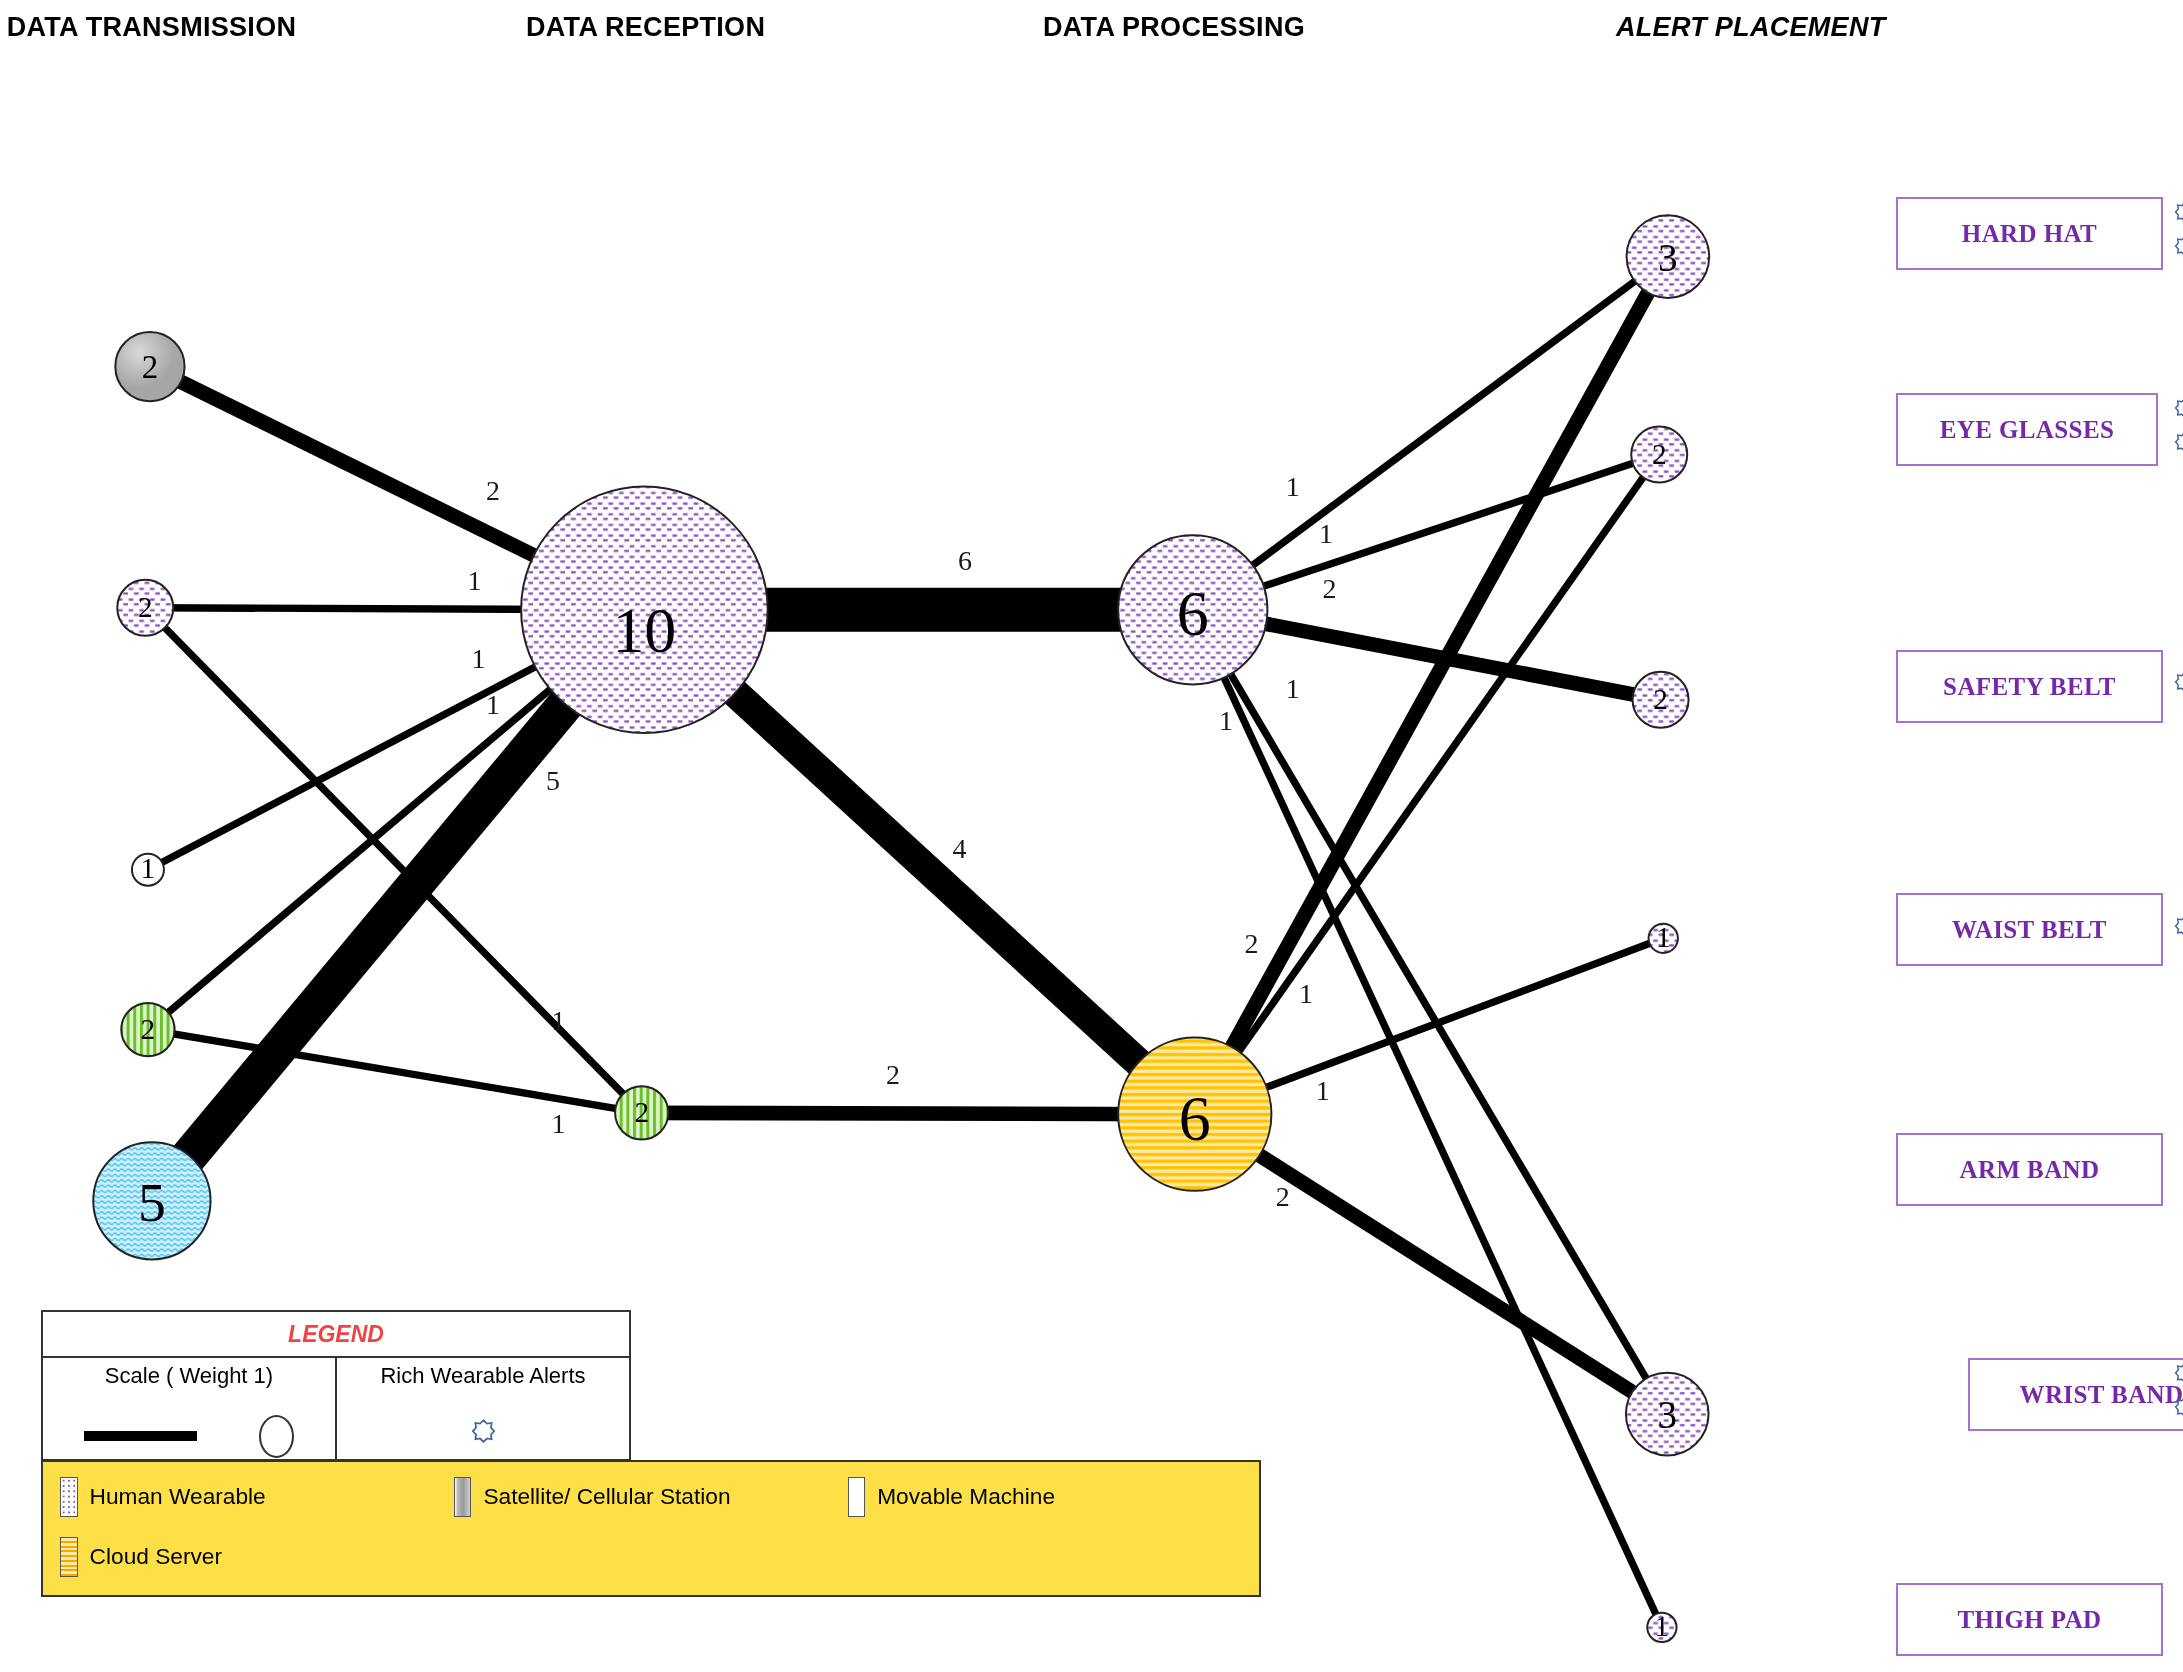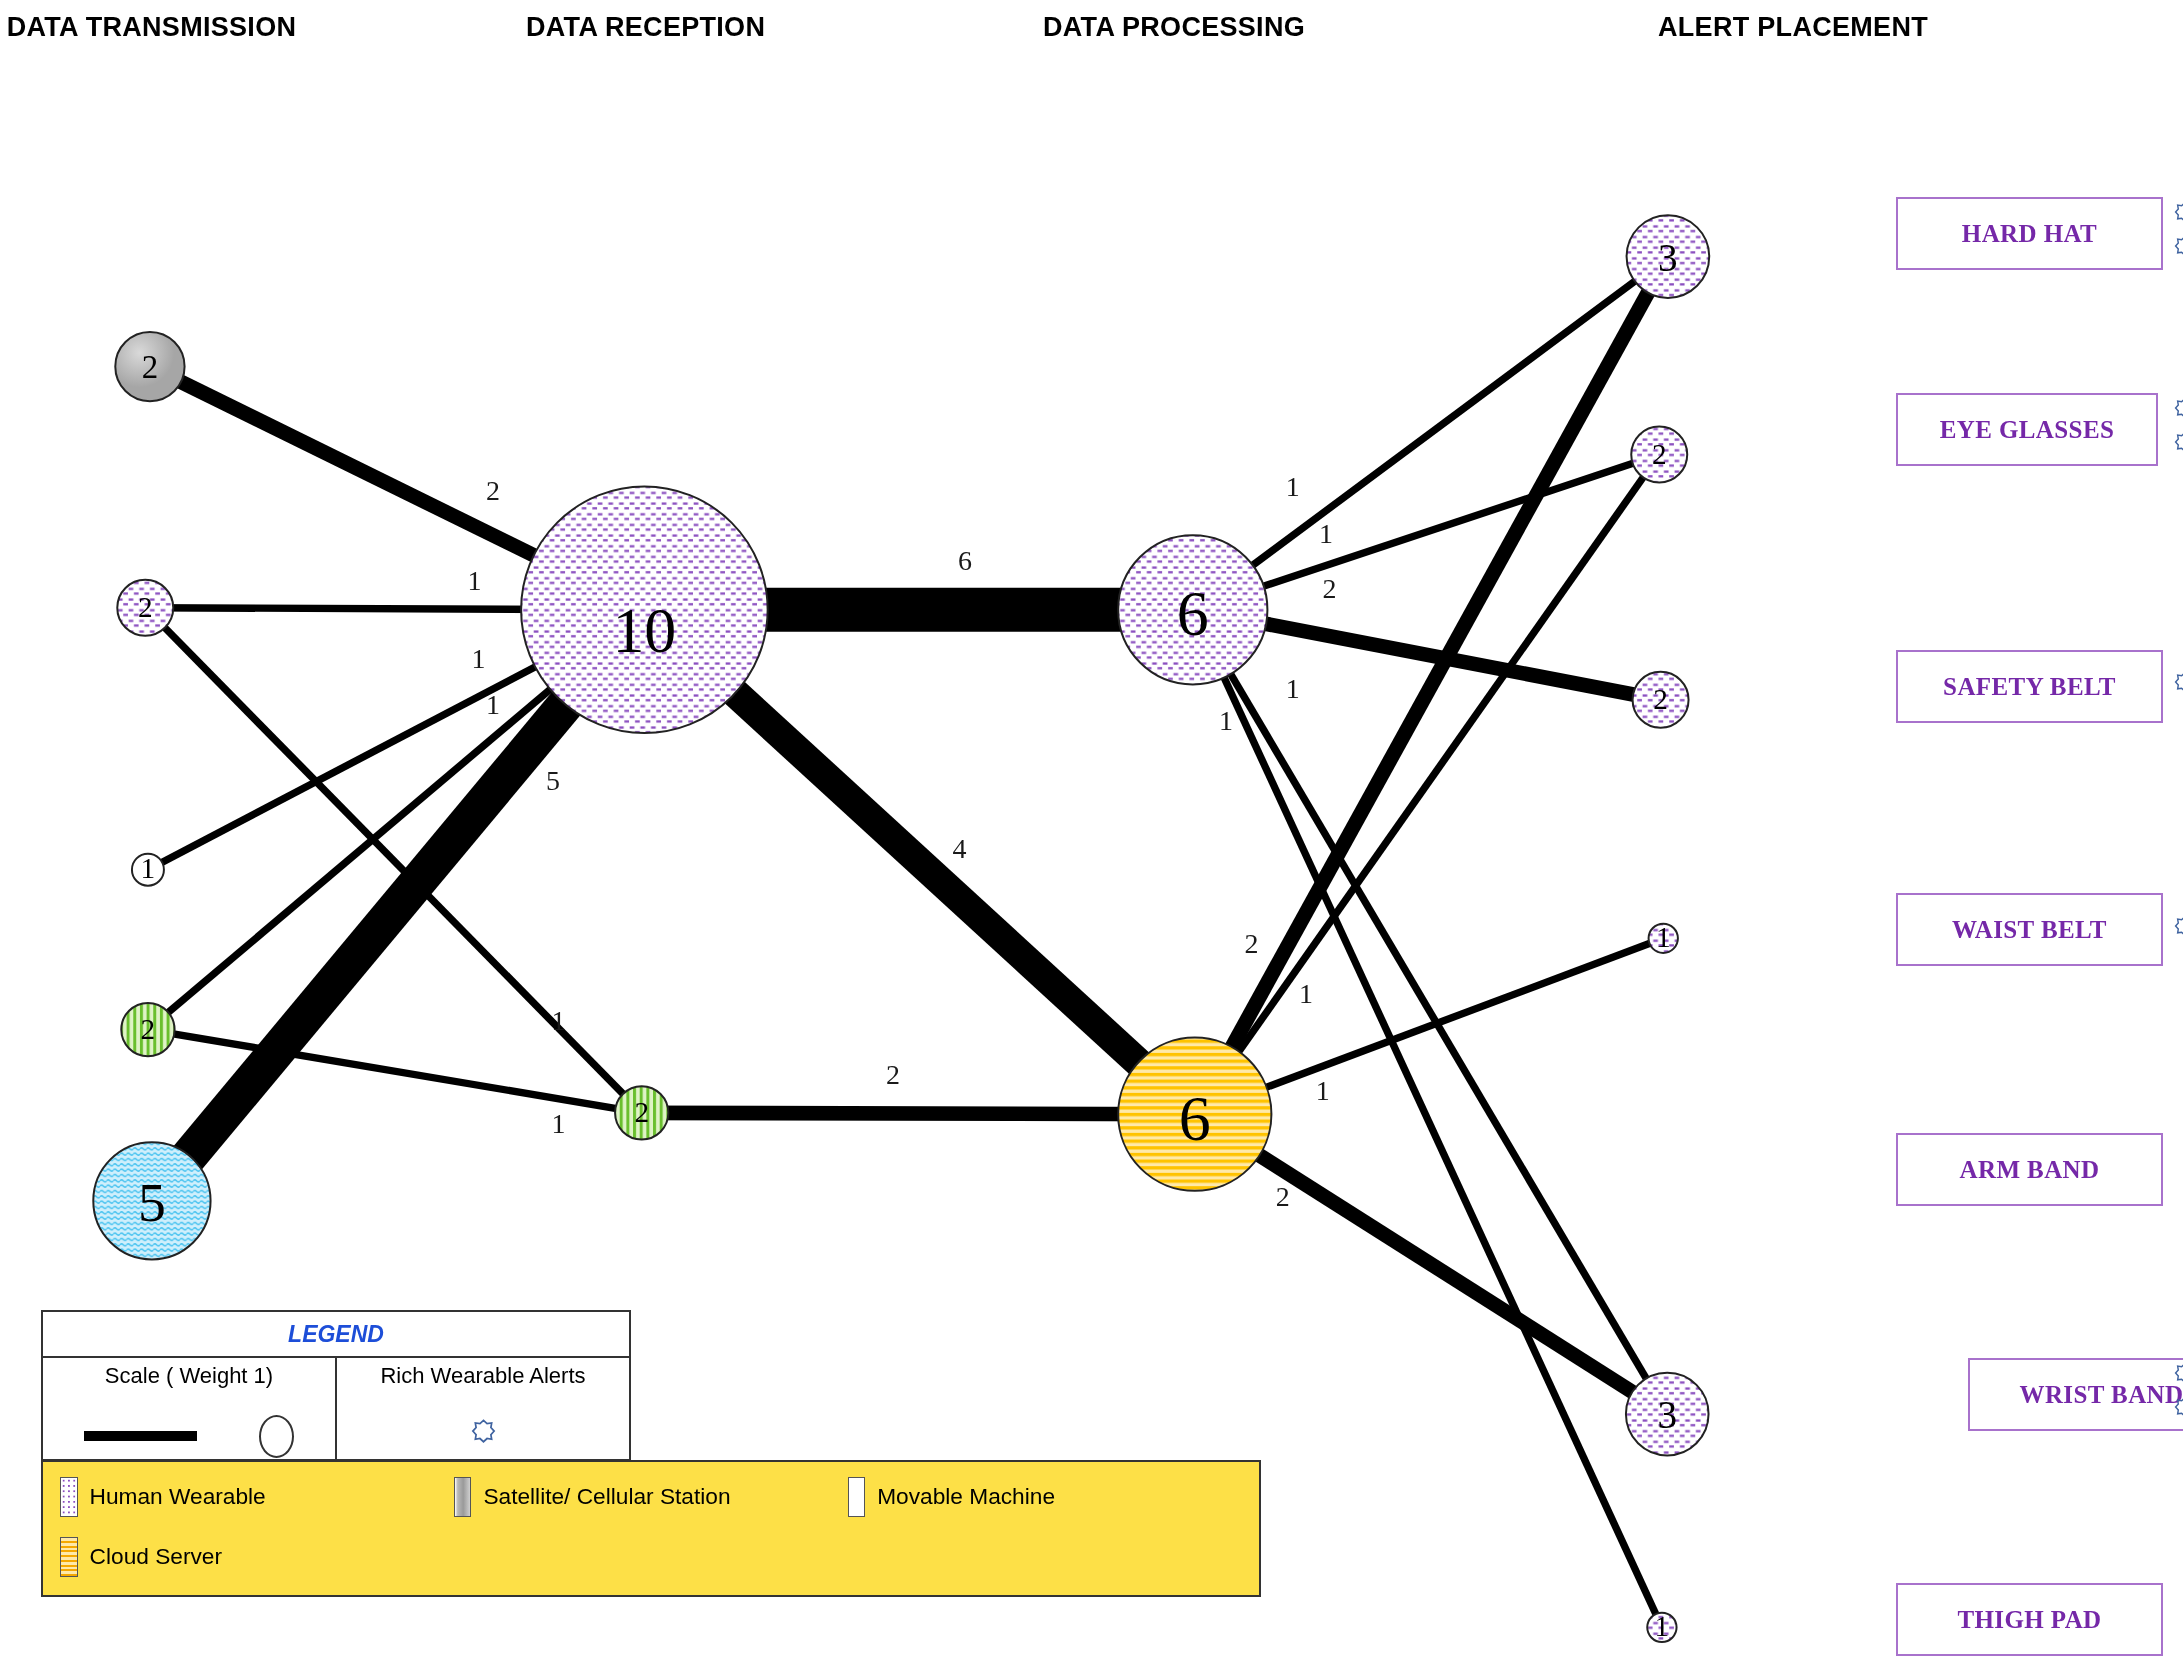--- a/index.html
+++ b/index.html
@@ -8,21 +8,21 @@
   svg#net{position:absolute;left:0;top:0;width:2183px;height:1672px;}
 
   .colhead{position:absolute;font-weight:bold;font-size:27px;color:#000;letter-spacing:0.3px;white-space:nowrap;}
 
   .alertbox{position:absolute;border:2.7px solid #A872CC;background:#fff;display:flex;align-items:center;justify-content:center;box-sizing:border-box;font-family:Liberation Serif, serif;}
   .alertbox span{color:#7528A8;font-weight:bold;font-size:25px;letter-spacing:0.4px;white-space:nowrap;}
   .stars{position:absolute;display:flex;flex-direction:column;align-items:center;justify-content:center;gap:2.7px;}
 
   .legendbox{position:absolute;border:2px solid #333;background:#fff;box-sizing:border-box;}
   .lg-title{height:44px;border-bottom:2px solid #333;display:flex;align-items:center;justify-content:center;}
-  .lg-title span{font-style:italic;font-weight:bold;font-size:23px;color:#1d4ed8;}
+  .lg-title span{font-style:italic;font-weight:bold;font-size:23px;color:#ef4444;}
   .lg-cols{display:flex;height:130px;border-radius:11px;}
   .lg-cell{flex:1;display:flex;flex-direction:column;box-sizing:border-box;padding:5.3px 9.3px;}
   .lg-cell.left{border-right:2px solid #333;}
   .lg-cell .cap{font-size:22px;color:#000;text-align:center;white-space:nowrap;}
   .lg-row2{display:flex;align-items:center;justify-content:space-around;flex:1;}
   .scaleline{width:113px;height:10.7px;background:#000;}
   .ocircle{width:31px;height:39px;border:2px solid #333;border-radius:50%;background:#fff;}
 
   .typebox{position:absolute;border:2px solid #333;background:#fde047;box-sizing:border-box;padding:14.7px 17.3px;}
   .typegrid{display:grid;grid-template-columns:repeat(3,1fr);row-gap:20px;}
@@ -169,21 +169,21 @@
           <circle cx="2494" cy="2442" r="22" fill="url(#pat-human)" stroke="#222" stroke-width="3"></circle>
           <text x="2494" y="2455" text-anchor="middle" font-size="44" fill="#000" font-family="&quot;Liberation Serif&quot;,serif">1</text>
         </g>
       </g>
   </svg>
 
   <div id="column-headers">
       <div class="colhead" style="left: 6.7px; top: 12px;">DATA TRANSMISSION</div>
       <div class="colhead" style="left: 526px; top: 12px;">DATA RECEPTION</div>
       <div class="colhead" style="left: 1043px; top: 12px;">DATA PROCESSING</div>
-      <div class="colhead" style="left: 1658px; top: 12px;">ALERT PLACEMENT</div>
+      <div class="colhead" style="left: 1616px; top: 12px; font-style: italic;">ALERT PLACEMENT</div>
     </div>
   <div id="alert-boxes">
       <div class="alertbox" style="left: 1896px; top: 197px; width: 267px; height: 73px;">
         <span>HARD HAT</span>
       </div>
       <div class="stars" style="left: 2169px; top: 197px; height: 73px;">
         <svg width="31" height="31" viewBox="0 0 24 24">
           <path d="M12 1.6l2.3 2.1 3-0.5-0.5 3 2.1 2.3-2.1 2.3 0.5 3-3-0.5-2.3 2.1-2.3-2.1-3 0.5 0.5-3-2.1-2.3 2.1-2.3-0.5-3 3 0.5z" fill="none" stroke="#3F63A0" stroke-width="1.1"></path>
         </svg>
         <svg width="31" height="31" viewBox="0 0 24 24">

